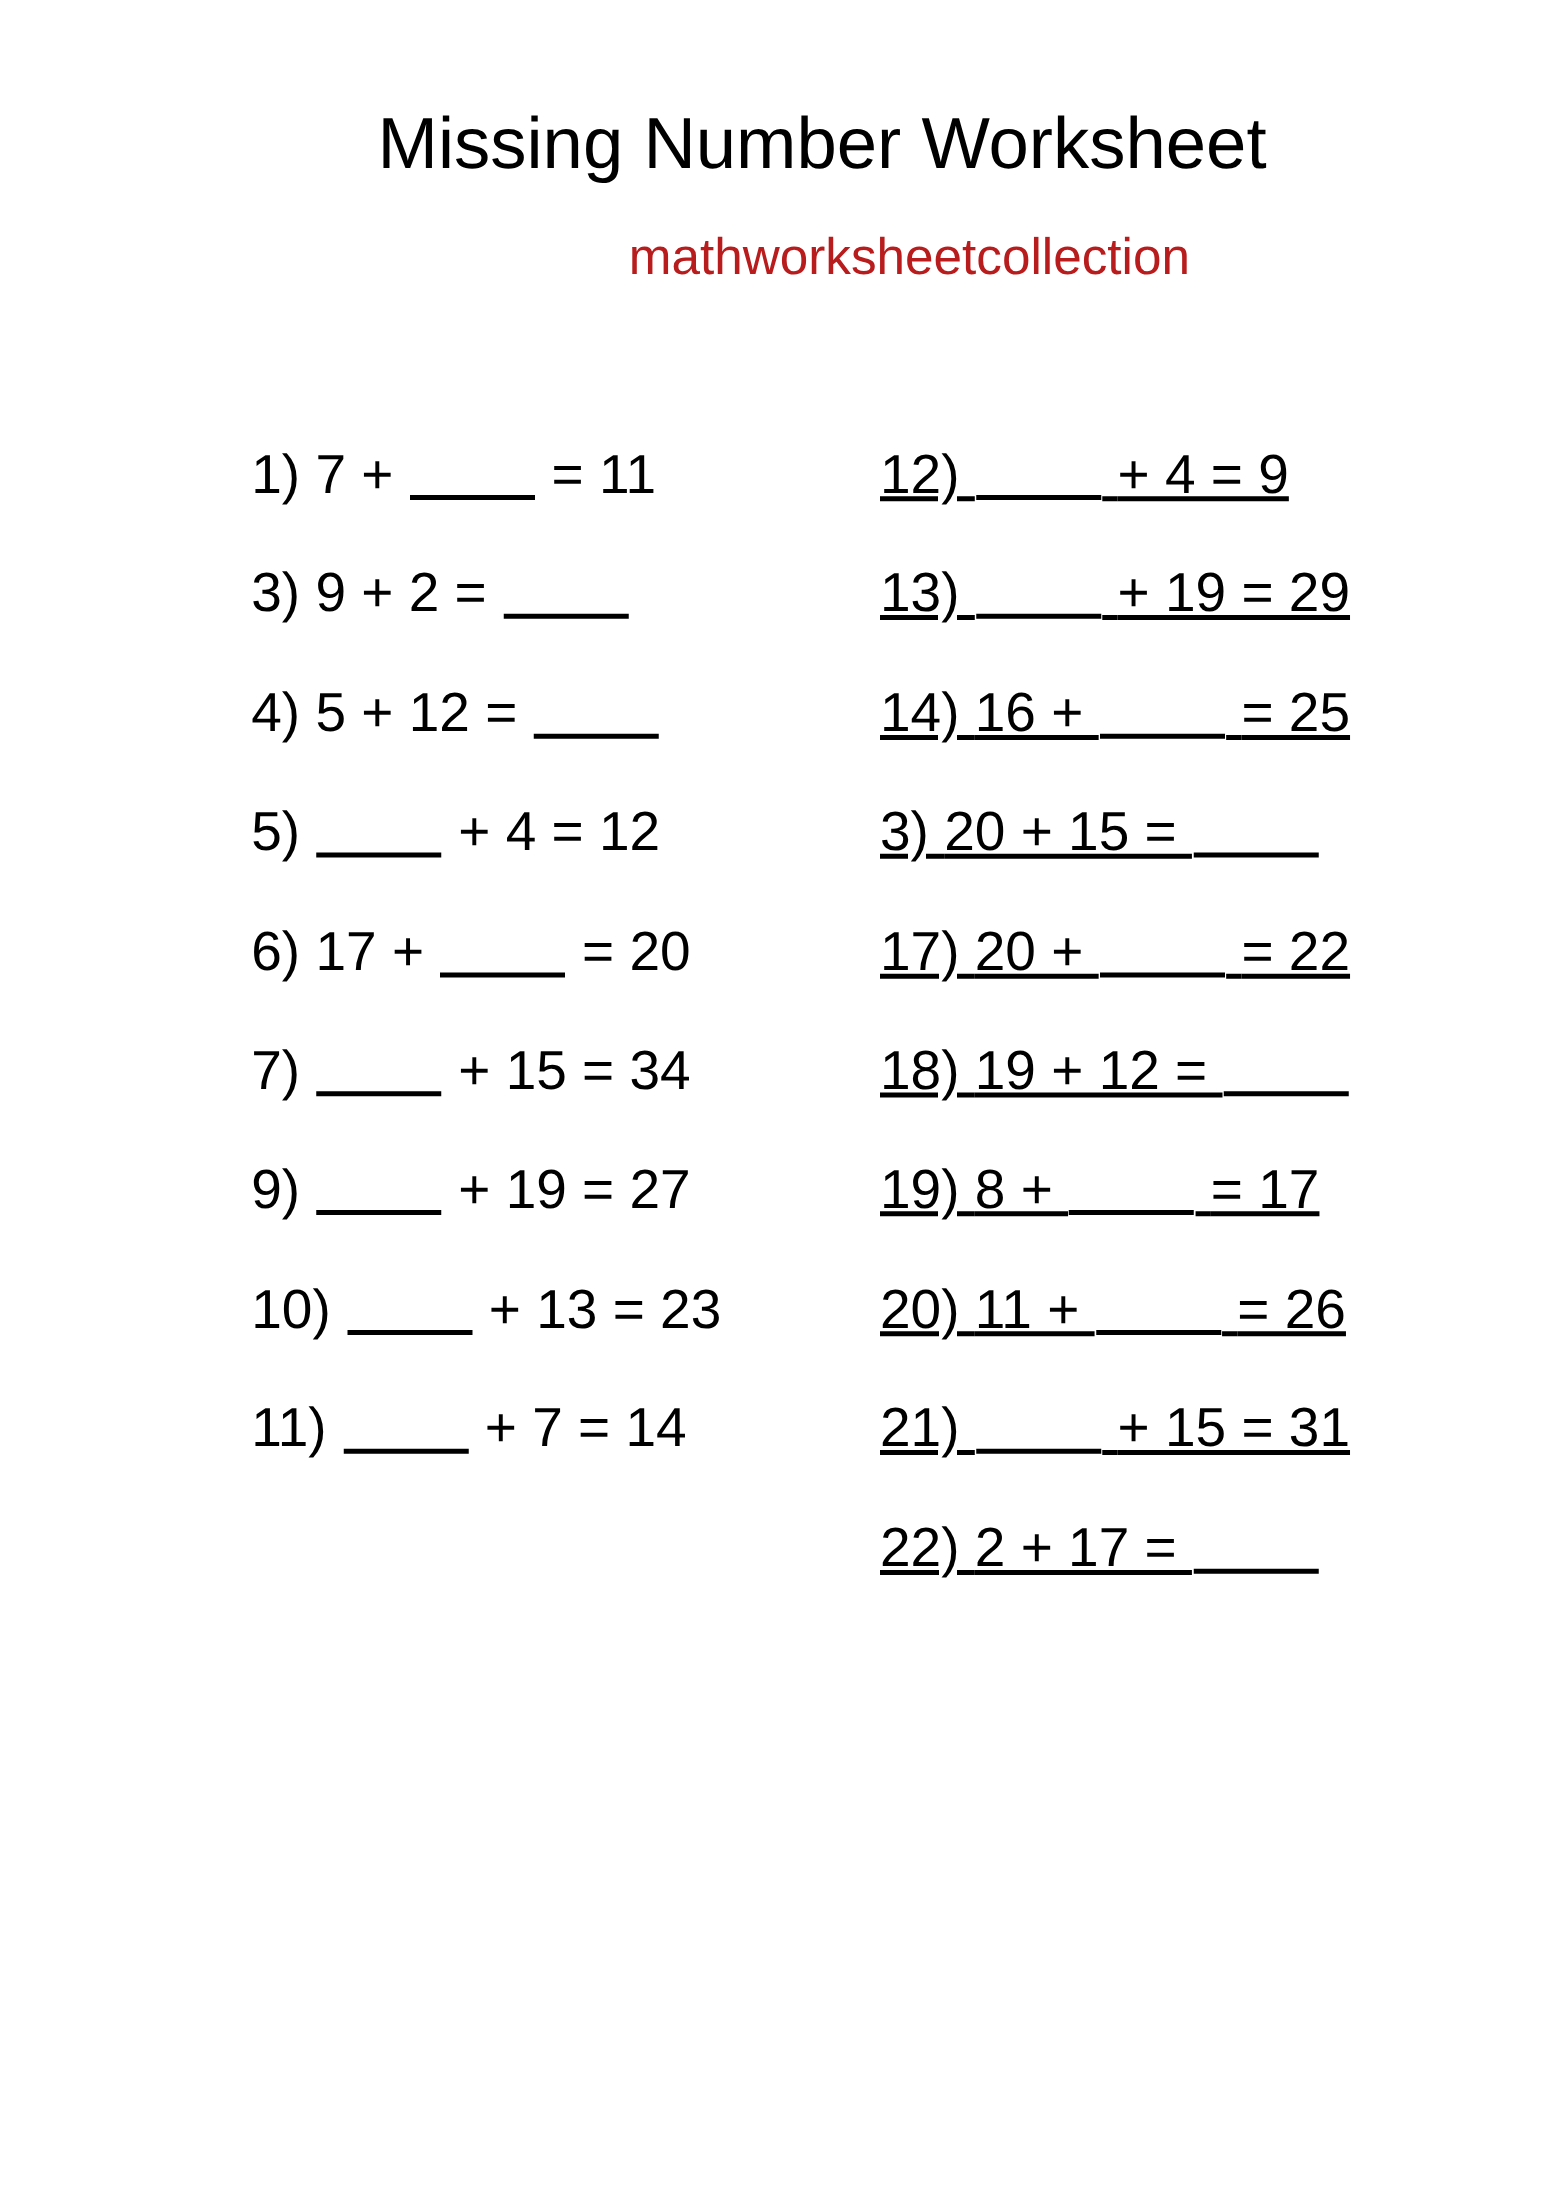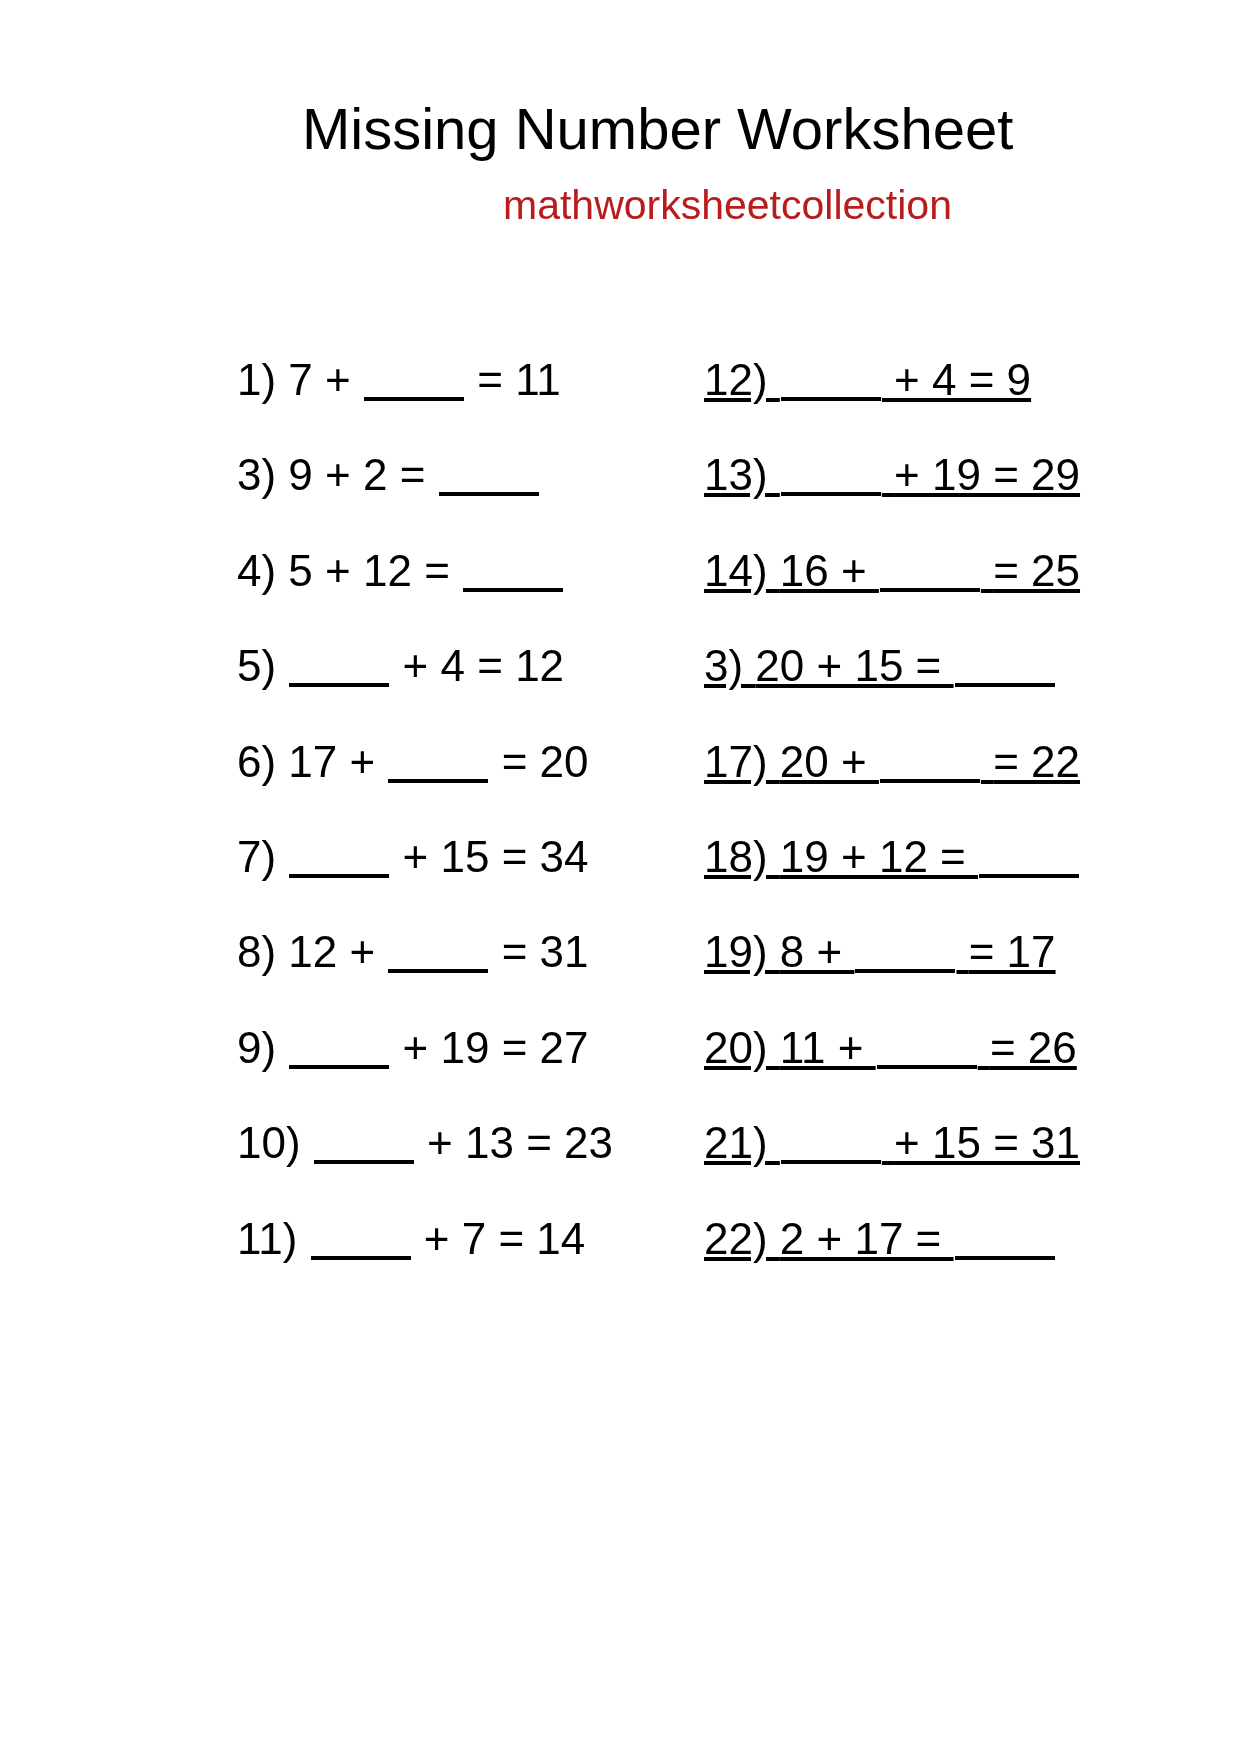--- a/index.html
+++ b/index.html
@@ -1,42 +1,41 @@
 <!DOCTYPE html>
 <html><head>
 <meta charset="utf-8">
 <style>
   html, body { margin: 0; padding: 0; background: #ffffff; }
   body { width: 1240px; height: 1754px; position: relative; overflow: hidden;
          font-family: "Liberation Sans", sans-serif; color: #000; }
-  .title { position: absolute; left: 302px; top: 94px; font-size: 58px; line-height: 70px;
+  .title { position: absolute; left: 302px; top: 80px; font-size: 58px; line-height: 70px;
            white-space: nowrap; letter-spacing: 0px; }
   .subtitle { position: absolute; left: 503px; top: 180px; font-size: 41px; line-height: 50px;
               color: #b91c1c; white-space: nowrap; }
   .col { position: absolute; top: 350px; }
-  .col.left { left: 201px; margin-left: 36px; }
+  .col.left { left: 201px; }
   .col.right { left: 704px; text-decoration: underline; }
   .problem { height: 95.4px; font-size: 44px; line-height: 60px; white-space: nowrap; }
   .blank { display: inline-block; width: 100px; height: 4px; background: #000;
            vertical-align: -6px; margin: 0 1px; }
 </style>
 </head>
 <body>
 
 <div class="title">Missing Number Worksheet</div>
 <div class="subtitle">mathworksheetcollection</div>
 
 <div class="col left">
     <div class="problem"><span>1) </span><span>7 + </span><span class="blank"></span> <span>= 11 </span></div>
     <div class="problem"><span>3) </span><span>9 + 2 = </span><span class="blank"></span> </div>
     <div class="problem"><span>4) </span><span>5 + 12 = </span><span class="blank"></span> </div>
     <div class="problem"><span>5) </span><span class="blank"></span> <span>+ 4 = 12 </span></div>
     <div class="problem"><span>6) </span><span>17 + </span><span class="blank"></span> <span>= 20 </span></div>
     <div class="problem"><span>7) </span><span class="blank"></span> <span>+ 15 = 34 </span></div>
-    <div class="problem"><span>8) </span><span>12 + </span><span class="blank"></span> <span>= 31 </span></div>
     <div class="problem"><span>9) </span><span class="blank"></span> <span>+ 19 = 27 </span></div>
     <div class="problem"><span>10) </span><span class="blank"></span> <span>+ 13 = 23 </span></div>
     <div class="problem"><span>11) </span><span class="blank"></span> <span>+ 7 = 14 </span></div>
   </div>
 <div class="col right">
     <div class="problem"><span>12) </span><span class="blank"></span> <span>+ 4 = 9 </span></div>
     <div class="problem"><span>13) </span><span class="blank"></span> <span>+ 19 = 29 </span></div>
     <div class="problem"><span>14) </span><span>16 + </span><span class="blank"></span> <span>= 25 </span></div>
     <div class="problem"><span>3) </span><span>20 + 15 = </span><span class="blank"></span> </div>
     <div class="problem"><span>17) </span><span>20 + </span><span class="blank"></span> <span>= 22 </span></div>

